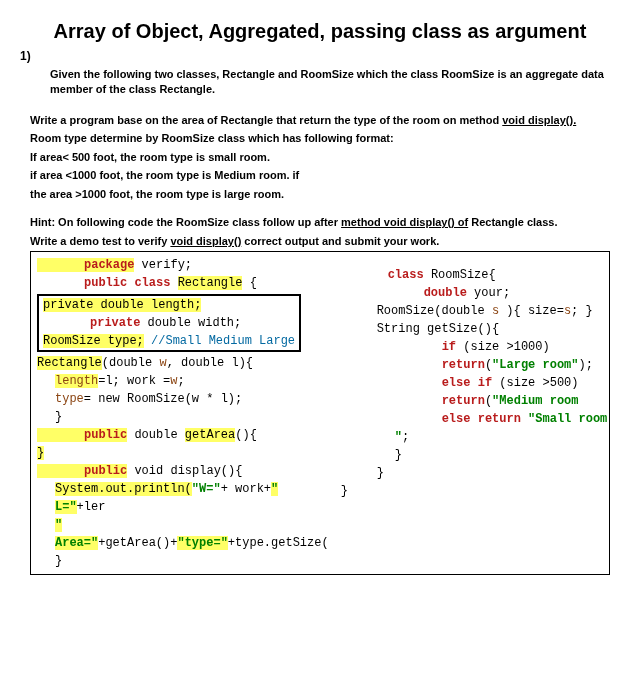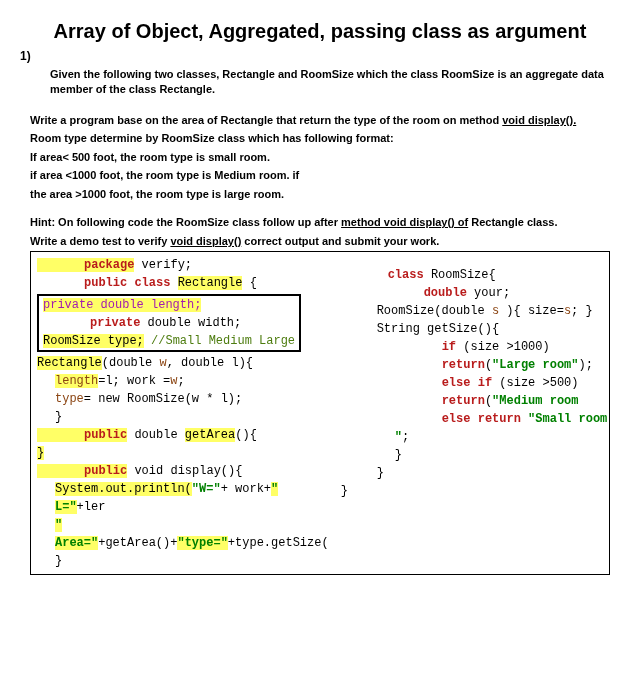--- a/index.html
+++ b/index.html
@@ -60,21 +60,21 @@
   .code-area .col2 {
     flex: 0 0 50%;
     padding: 4px 6px;
     box-sizing: border-box;
     margin-top: 10px;
   }
   .kw-navy { color: #b91c1c; font-weight: bold; padding-left: 47px; }
   .kw-brown { color: #8B4513; }
   .hl { background: #ffff66; }
   .str-green { color: #008000; font-weight: bold; }
-  .comment { color: #4d7c0f; }
+  .comment { color: #0369a1; }
   .boxframe {
     border: 2px solid #000;
     padding: 0 4px;
     margin: 2px 0;
     display: inline-block;
   }
   .boxframe-inner {
     display: block;
   }
   .indent1 { padding-left: 18px; }
@@ -107,21 +107,21 @@
 <div class="body-text">
   <span>Write a demo test to verify </span><span class="underline">void display()</span><span> correct output and submit your work.</span>
 </div>
 
 <div class="code-area">
   <div class="col1">
     <div><span class="kw-navy hl">package</span><span> verify;</span></div>
     <div><span class="kw-navy">public class </span><span class="hl">Rectangle</span><span> {</span></div>
     <div class="boxframe">
       <span class="boxframe-inner">
-        <span class="hl" style="color:#a21caf;">private  double length;</span><br>
+        <span class="hl" style="color:#000000;">private  double length;</span><br>
         <span class="kw-navy">private</span><span>  double width;</span><br>
         <span class="hl">RoomSize type;</span><span class="comment">   //Small Medium Large</span>
       </span>
     </div>
     <div><span class="hl">Rectangle</span><span>(double </span><span class="kw-brown">w</span><span>, double l){</span></div>
     <div class="indent1"><span class="hl kw-brown">length</span><span>=l; work =</span><span class="kw-brown">w</span><span>;</span></div>
     <div class="indent1"><span class="kw-brown">type</span><span>= new RoomSize(w * l);</span></div>
     <div class="indent1"><span>}</span></div>
     <div><span class="kw-navy hl">public</span><span> double </span><span class="hl">getArea</span><span>(){</span></div>
     <div><span class="hl">}</span></div>

